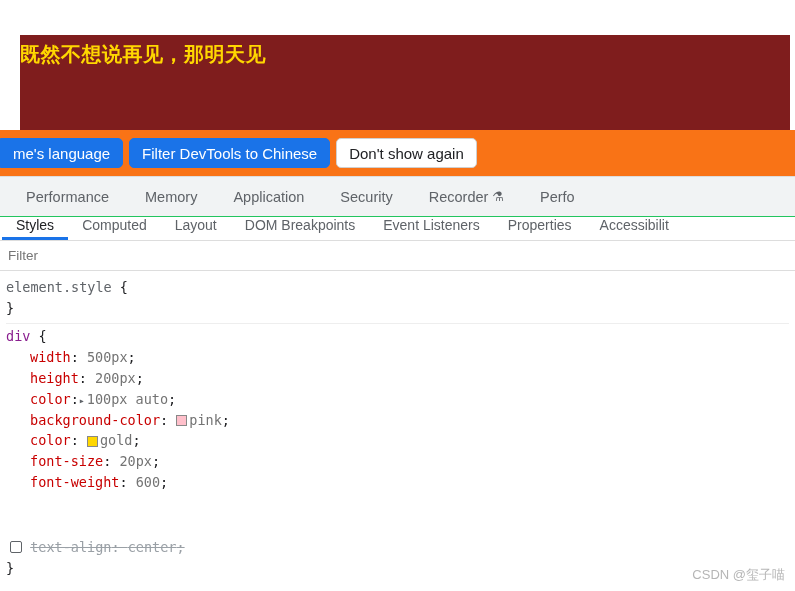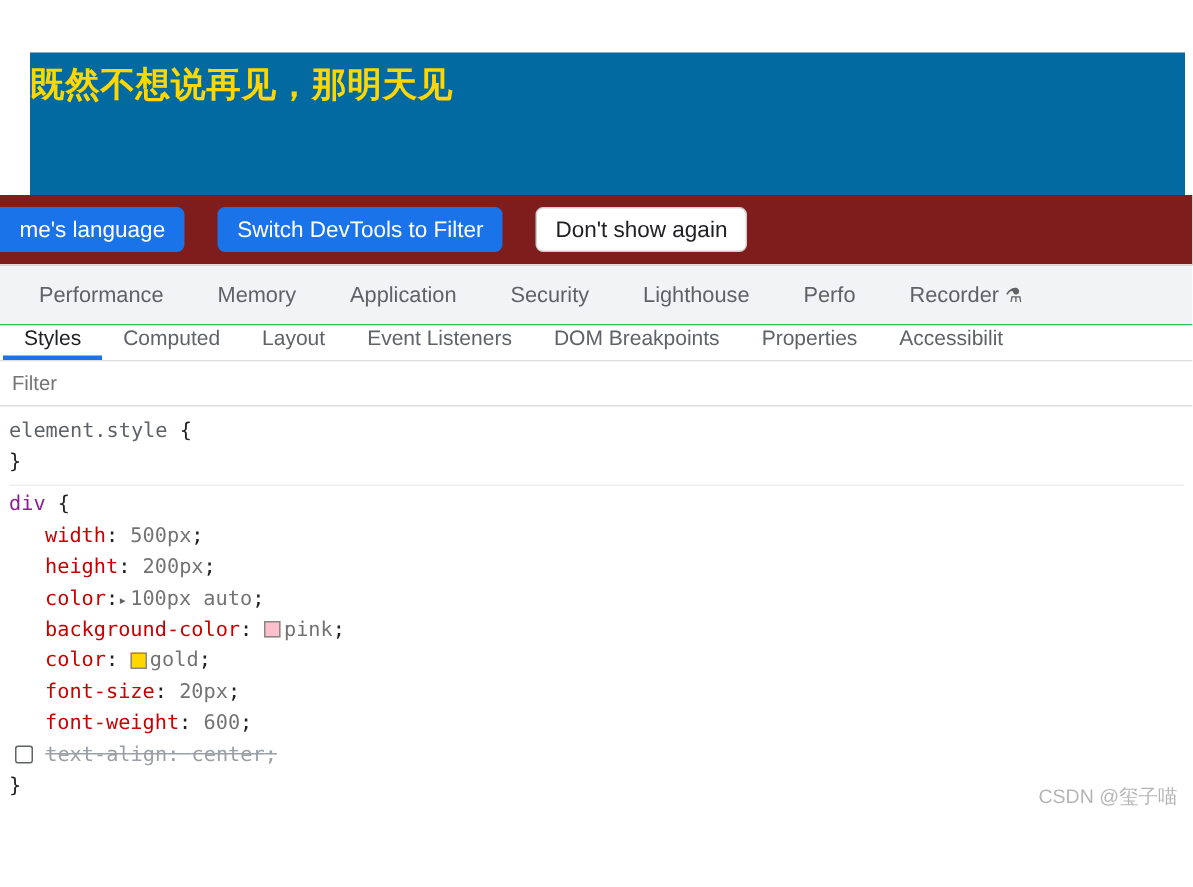--- a/index.html
+++ b/index.html
@@ -1,19 +1,19 @@
 <!DOCTYPE html>
 <html><head>
 <meta charset="utf-8">
 <style>
   * { box-sizing: border-box; margin: 0; padding: 0; }
   html, body { width: 795px; height: 591px; font-family: "Segoe UI", Arial, sans-serif; background: #fff; overflow: hidden; }
   .page-content { width: 100%; height: 130px; position: relative; }
-  .pink-box { position: absolute; left: 20px; top: 35px; width: 770px; height: 95px; background: #0369a1; color: #ffd700; font-size: 23px; font-weight: 600; padding: 6px 4px 0 0; letter-spacing: 0.5px; }
-  .notice-bar { width: 100%; padding: 8px 0 8px 0; background: #7f1d1d; border-bottom: 1px solid #ddd; display: flex; gap: 22px; align-items: center; }
+  .pink-box { position: absolute; left: 20px; top: 35px; width: 770px; height: 95px; background: #7f1d1d; color: #ffd700; font-size: 20px; font-weight: 600; padding: 6px 4px 0 0; letter-spacing: 0.5px; }
+  .notice-bar { width: 100%; padding: 8px 0 8px 0; background: #f97316; border-bottom: 1px solid #ddd; display: flex; gap: 6px; align-items: center; }
   .chip { display: inline-flex; align-items: center; height: 30px; padding: 0 12px; border-radius: 5px; font-size: 15px; font-weight: 500; cursor: pointer; }
   .chip-blue { background: #1a73e8; color: #fff; border: 1px solid #1a73e8; }
   .chip-white { background: #fff; color: #202124; border: 1px solid #cfcfcf; }
   .chip-blue.first { border-top-left-radius: 0; border-bottom-left-radius: 0; }
   .tabs-main { width: 100%; height: 40px; background: #f1f3f4; border-bottom: 1px solid #22c55e; display: flex; align-items: center; padding-left: 8px; gap: 0; font-size: 14.5px; color: #5f6368; }
   .tabs-main .tab { padding: 0 18px; height: 100%; display: flex; align-items: center; cursor: pointer; white-space: nowrap; }
   .tabs-main .rec-icon { margin-left: 4px; font-size: 13px; }
   .tabs-sub { width: 100%; height: 24px; background: #fff; border-bottom: 1px solid #ddd; display: flex; align-items: flex-end; padding-left: 2px; font-size: 14px; color: #5f6368; }
   .tabs-sub .tab { padding: 0 14px 8px 14px; height: 100%; display: flex; align-items: center; cursor: pointer; white-space: nowrap; }
   .tabs-sub .tab.active { color: #202124; border-bottom: 3px solid #1a73e8; padding-bottom: 5px; }
@@ -28,84 +28,81 @@
   .prop-name { color: #c80000; }
   .prop-value { color: #737373; }
   .expand-tri { display:inline-block; font-size: 10px; color:#5f6368; margin-right:2px;}
   .swatch { display:inline-block; width:11px; height:11px; border:1px solid #888; vertical-align:middle; margin-right:2px; }
   .swatch.pink { background:#ffc0cb; }
   .swatch.gold { background:#ffd700; }
   .struck { text-decoration: line-through; color:#9aa0a6; }
   .struck .prop-name, .struck .prop-value, .struck .semi { color:#9aa0a6; }
   .semi { color:#202124; }
   .check-box { display:inline-block; width:12px; height:12px; border:1.5px solid #5f6368; border-radius:2px; margin-left:2px; vertical-align:middle; position:relative; top:-1px; }
-  .struck-row { margin-left:-22px; }
+  .struck-row { margin-left:-22px;margin-top:44px; }
   .watermark { position: absolute; right: 10px; bottom: 2px; color: rgba(120,120,120,0.55); font-family: Arial, sans-serif; font-size: 13px; }
 </style>
 </head>
 <body>
 
 <div class="page-content">
   <div class="pink-box">
     <span>既然不想说再见，那明天见</span>
   </div>
 </div>
 
 <div class="notice-bar">
   <div class="chip chip-blue first">
     <span>me's language</span>
   </div>
   <div class="chip chip-blue">
-    <span>Switch DevTools to Filter</span>
+    <span>Filter DevTools to Chinese</span>
   </div>
   <div class="chip chip-white">
     <span>Don't show again</span>
   </div>
 </div>
 
 <div class="tabs-main">
   <div class="tab">
       <span>Performance</span>
     </div>
   <div class="tab">
       <span>Memory</span>
     </div>
   <div class="tab">
       <span>Application</span>
     </div>
   <div class="tab">
       <span>Security</span>
     </div>
   <div class="tab">
-      <span>Lighthouse</span>
-    </div>
+    <span>Recorder</span>
+    <span class="rec-icon">⚗</span>
+  </div>
   <div class="tab">
       <span>Perfo</span>
     </div>
-  <div class="tab">
-    <span>Recorder</span>
-    <span class="rec-icon">⚗</span>
-  </div>
 </div>
 
 <div class="tabs-sub">
   <div class="tab active">
       <span>Styles</span>
     </div>
   <div class="tab">
       <span>Computed</span>
     </div>
   <div class="tab">
       <span>Layout</span>
     </div>
   <div class="tab">
-      <span>Event Listeners</span>
+      <span>DOM Breakpoints</span>
     </div>
   <div class="tab">
-      <span>DOM Breakpoints</span>
+      <span>Event Listeners</span>
     </div>
   <div class="tab">
       <span>Properties</span>
     </div>
   <div class="tab">
       <span>Accessibilit</span>
     </div>
 </div>
 
 <div class="filter-row">

